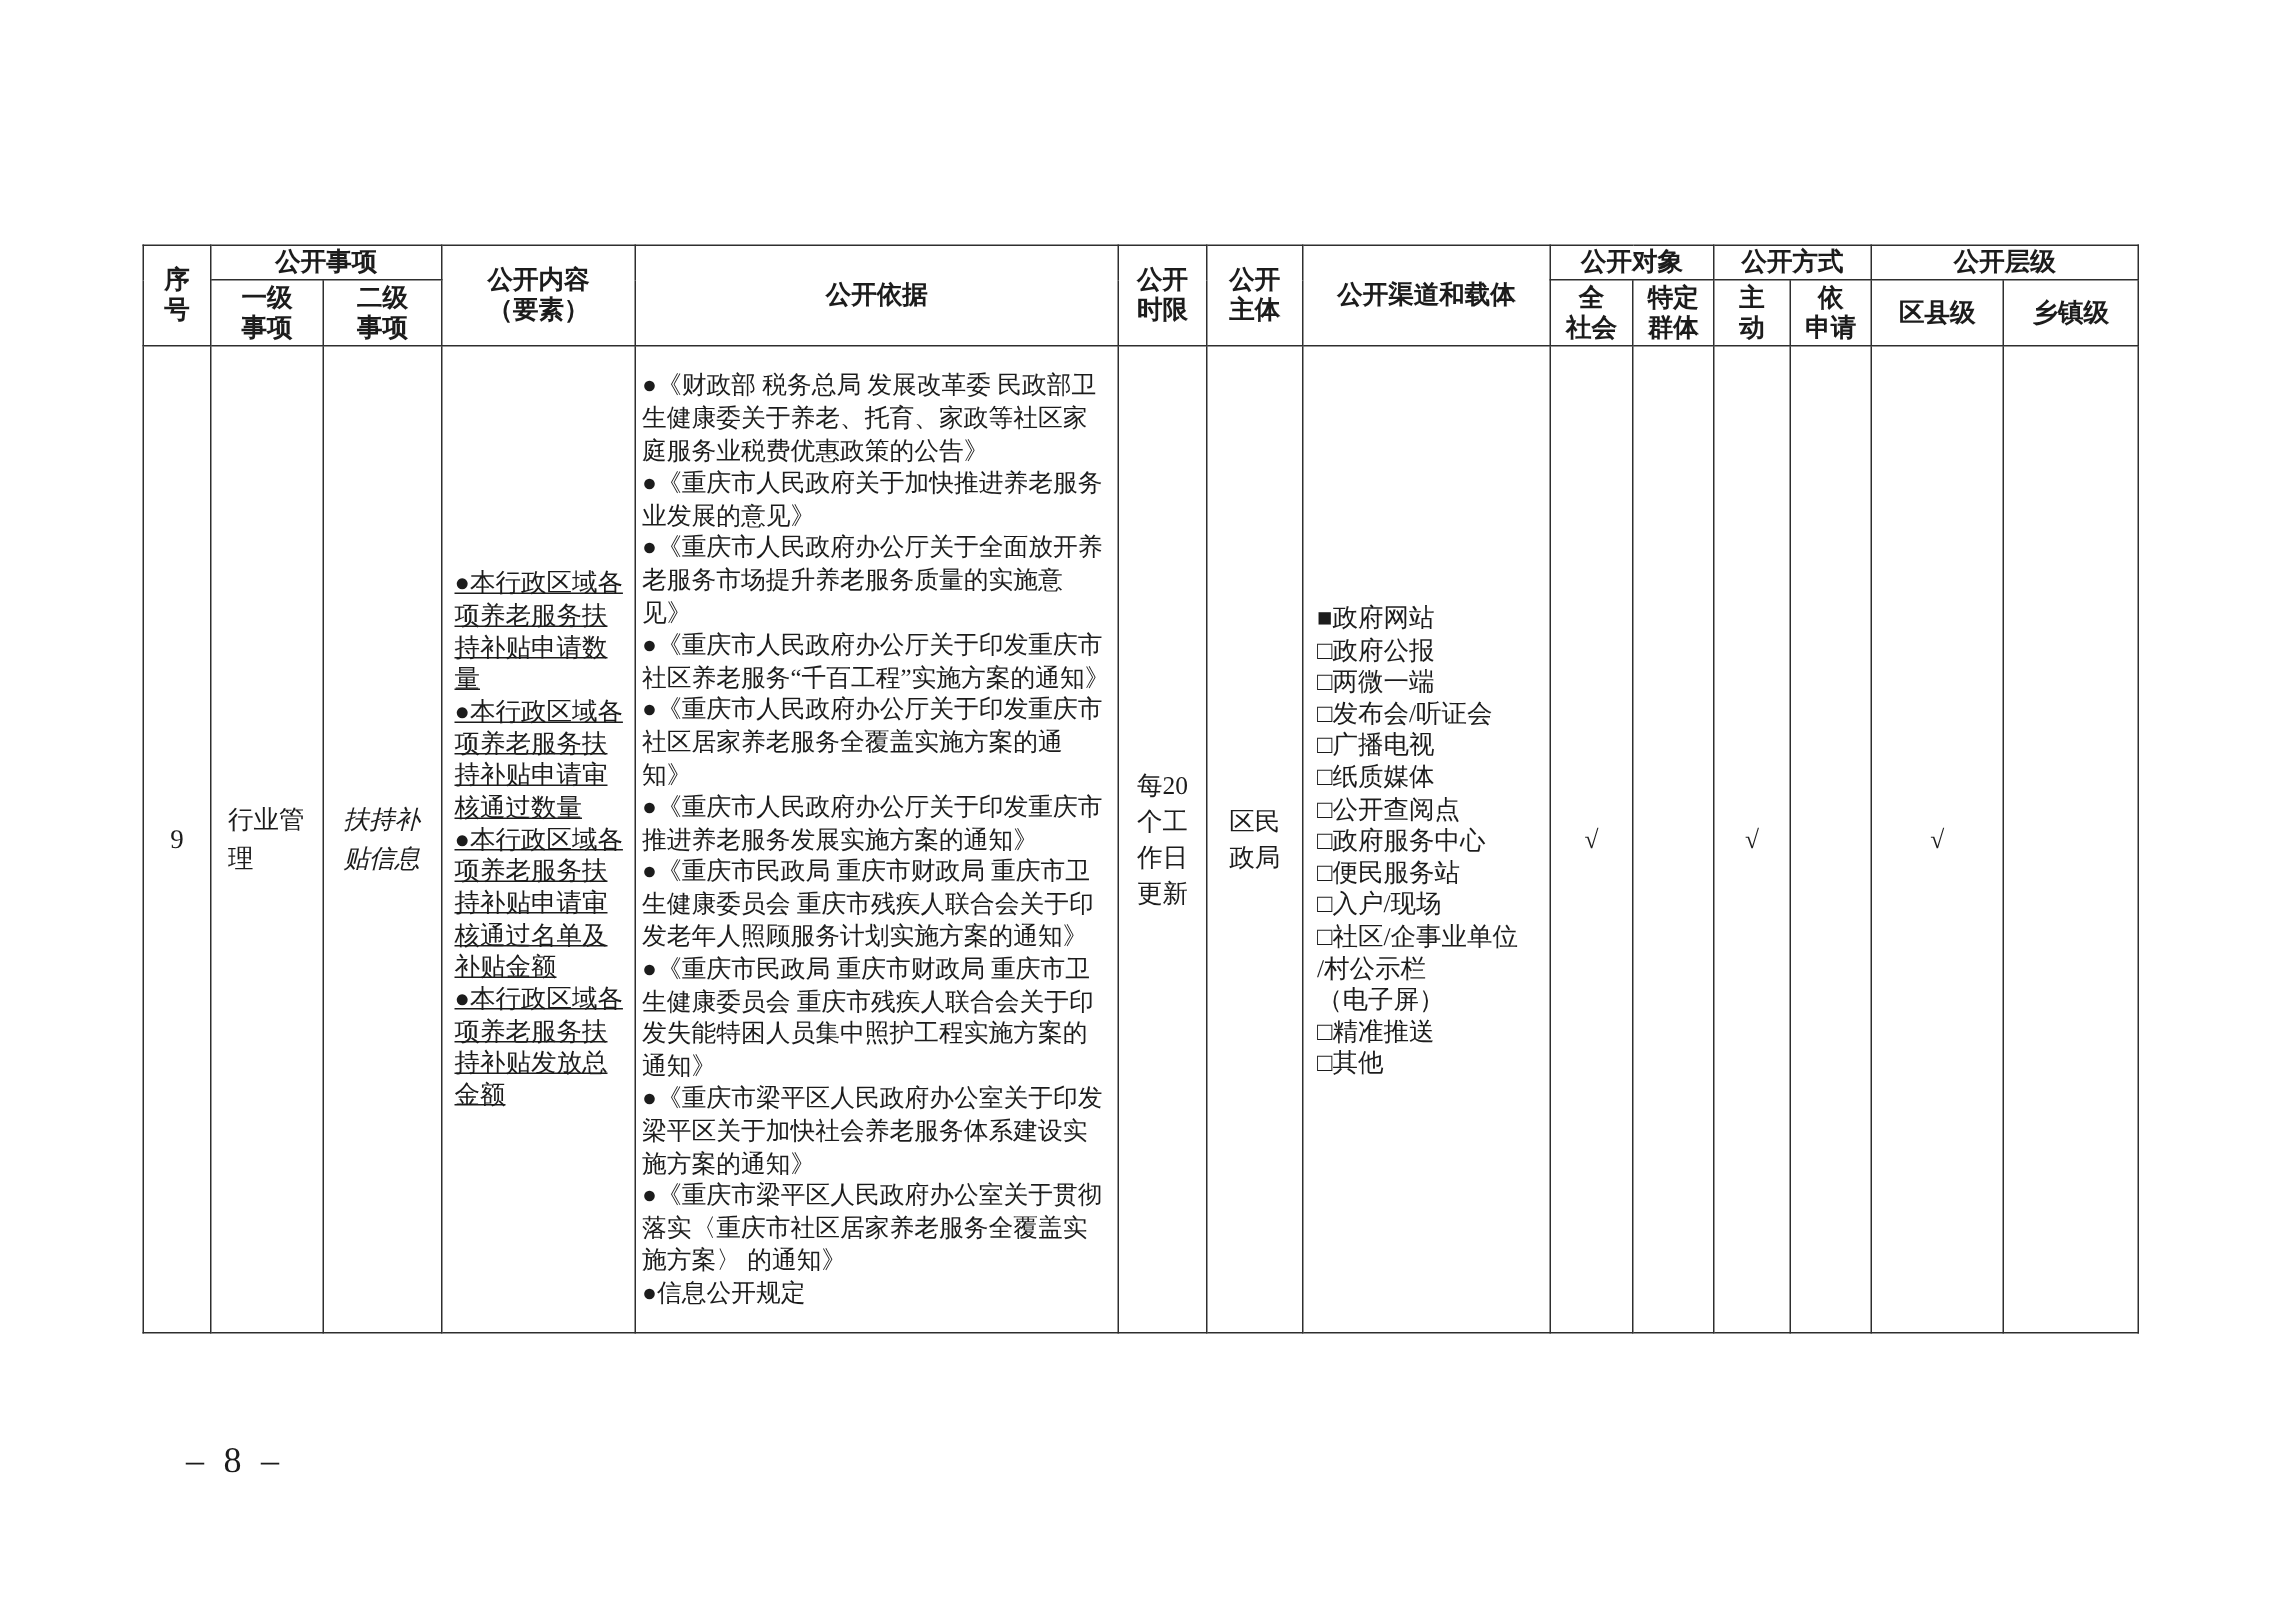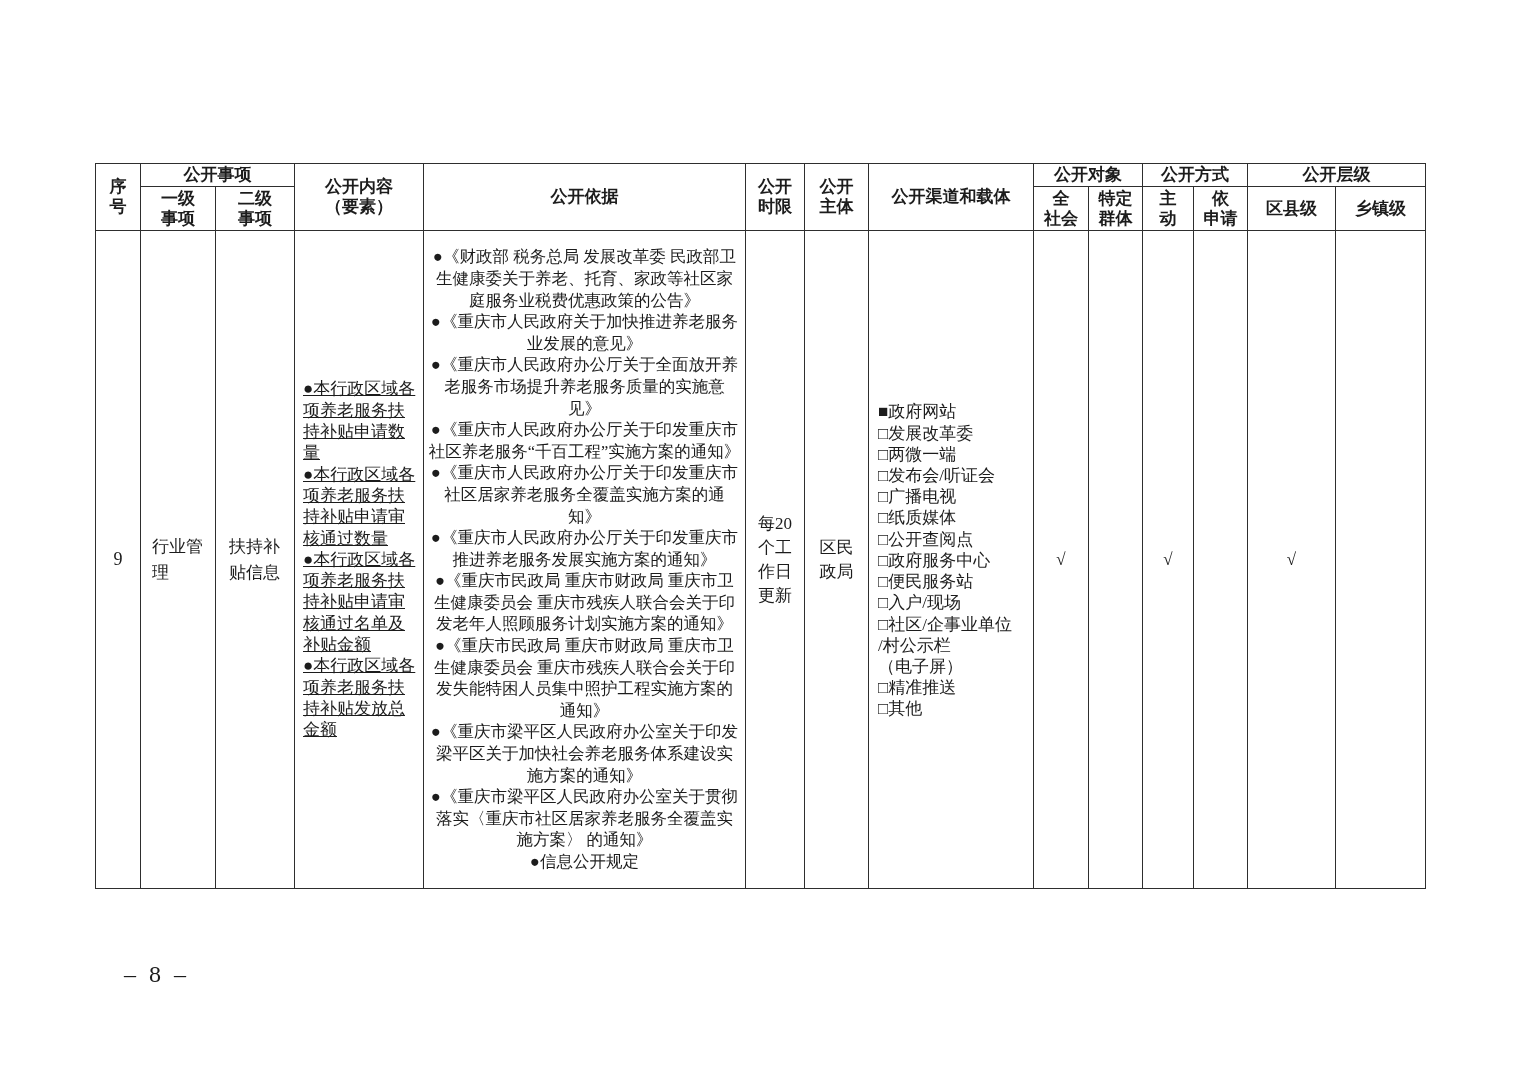--- a/index.html
+++ b/index.html
@@ -37,25 +37,25 @@
   tr.hr2 { height: 44px; }
   tr.body-row { height: 658px; }
 
   .grid td {
     vertical-align: middle;
     font-size: 17px;
     line-height: 21px;
   }
   td.c-seq { text-align: center; font-size: 18px; }
   td.c-lv1 { padding: 0 11px; line-height: 26px; }
-  td.c-lv2 { padding: 0 13px; line-height: 26px; }
+  td.c-lv2 { padding: 0 13px; line-height: 26px; font-style: italic; }
   td.c-content { padding: 0 6px 0 8px; }
   td.c-content .li { line-height: 21.3px; text-decoration: underline; }
   td.c-basis { padding: 0 4px; font-size: 16.5px; }
-  td.c-basis .li { line-height: 21.6px; text-align: center; }
+  td.c-basis .li { line-height: 21.6px; }
   td.c-channels { padding: 2px 4px 0 9px; margin-left: 37px; }
   td.c-channels .li { line-height: 21.2px; white-space: pre-line; }
   td.c-time, td.c-subject { text-align: center; }
   .inline-left {
     display: inline-block;
     text-align: right;
     white-space: pre-line;
     line-height: 24px;
     vertical-align: middle;
   }
@@ -159,21 +159,21 @@
 作日
 更新</span>
         </td>
         <td class="c-subject">
           <span class="inline-left">区民
 政局</span>
         </td>
         <td class="c-channels">
           <div>
               <div class="li">■政府网站</div>
-              <div class="li">□发展改革委</div>
+              <div class="li">□政府公报</div>
               <div class="li">□两微一端</div>
               <div class="li">□发布会/听证会</div>
               <div class="li">□广播电视</div>
               <div class="li">□纸质媒体</div>
               <div class="li">□公开查阅点</div>
               <div class="li">□政府服务中心</div>
               <div class="li">□便民服务站</div>
               <div class="li">□入户/现场</div>
               <div class="li">□社区/企事业单位
 /村公示栏

